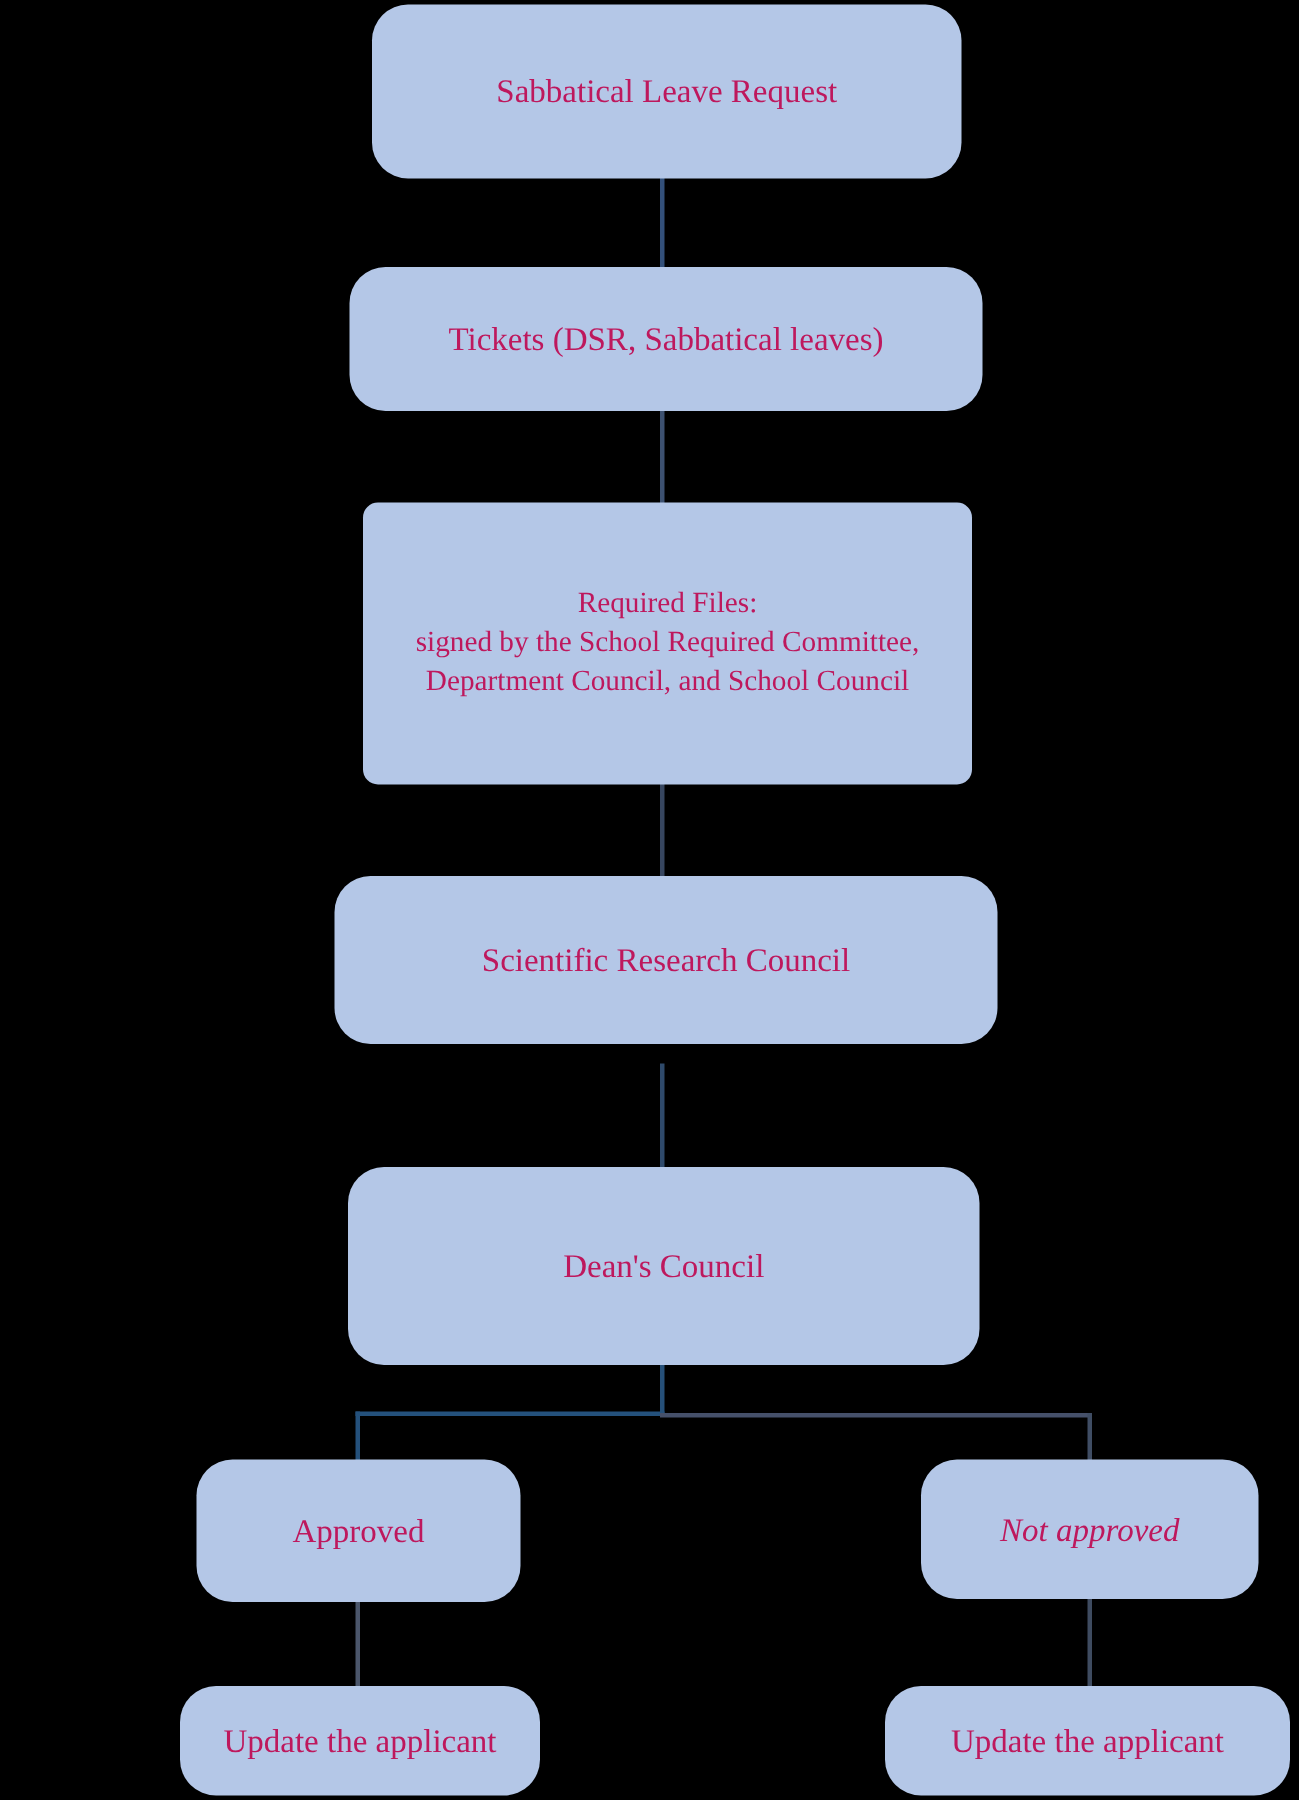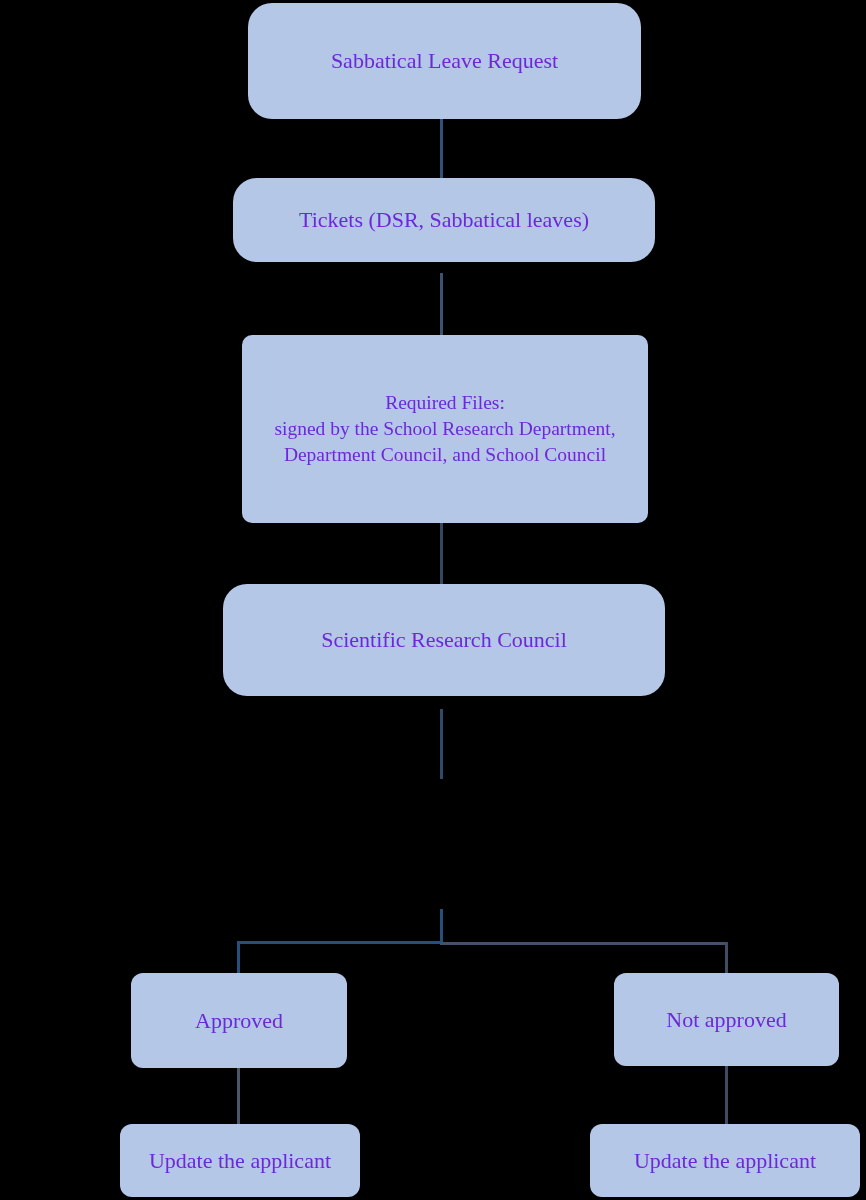--- a/index.html
+++ b/index.html
@@ -17,39 +17,39 @@
   }
   .node {
     position: absolute;
     background: #b4c7e7;
     border-radius: 24px;
     display: flex;
     flex-direction: column;
     align-items: center;
     justify-content: center;
     text-align: left;
-    color: #6d28d9;
+    color: #be185d;
     font-size: 22px;
     line-height: 1.25;
     box-sizing: border-box;
     padding: 20px 10px;
   }
-  .node.small { border-radius: 12px; }
+  .node.small { border-radius: 24px; }
   .node .line {
     white-space: nowrap;
     font-size: 19.5px;
     line-height: 26px;
   }
   .edge {
     position: absolute;
     background: #334e74;
   }
   
   #n-start   { left: 248px; top: 3px;    width: 393px; height: 116px; }
-  #n-tickets { left: 233px; top: 178px;  width: 422px; height: 84px;  }
+  #n-tickets { left: 233px; top: 178px;  width: 422px; height: 96px;  }
   #n-files   { left: 242px; top: 335px;  width: 406px; height: 188px; }
   #n-src     { left: 223px; top: 584px;  width: 442px; height: 112px; }
   #n-deans   { left: 232px; top: 778px;  width: 421px; height: 132px; }
   #n-appr    { left: 131px; top: 973px;  width: 216px; height: 95px;  }
   #n-nappr   { left: 614px; top: 973px;  width: 225px; height: 93px;  }
   #n-updl    { left: 120px; top: 1124px; width: 240px; height: 73px;  }
   #n-updr    { left: 590px; top: 1124px; width: 270px; height: 73px;  }
   
   #e-c1 { left: 440px; top: 117px;  width: 3px;   height: 62px; }
   #e-c2 { left: 440px; top: 273px;  width: 3px;   height: 63px; }
@@ -83,34 +83,37 @@
   <div class="node" id="n-start" style="background-color: rgb(180, 199, 231);">
     <span>Sabbatical Leave Request</span>
   </div>
 
   <div class="node" id="n-tickets" style="background-color: rgb(180, 199, 231);">
     <span>Tickets (DSR, Sabbatical leaves)</span>
   </div>
 
   <div class="node" id="n-files" style="background-color: rgb(180, 199, 231); border-radius: 10px;">
     <span class="line">Required Files:</span>
-    <span class="line">signed by the School Research Department,</span>
+    <span class="line">signed by the School Required Committee,</span>
     <span class="line">Department Council, and School Council</span>
   </div>
 
   <div class="node" id="n-src" style="background-color: rgb(180, 199, 231);">
     <span>Scientific Research Council</span>
   </div>
 
+  <div class="node" id="n-deans" style="background-color: rgb(180, 199, 231);">
+    <span>Dean's Council</span>
+  </div>
 
   <div class="node small" id="n-appr" style="background-color: rgb(180, 199, 231);">
     <span>Approved</span>
   </div>
 
-  <div class="node small" id="n-nappr" style="background-color: rgb(180, 199, 231);">
+  <div class="node small" id="n-nappr" style="background-color: rgb(180, 199, 231); font-style: italic;">
     <span>Not approved</span>
   </div>
 
   <div class="node small" id="n-updl" style="background-color: rgb(180, 199, 231);">
     <span>Update the applicant</span>
   </div>
 
   <div class="node small" id="n-updr" style="background-color: rgb(180, 199, 231);">
     <span>Update the applicant</span>
   </div>

